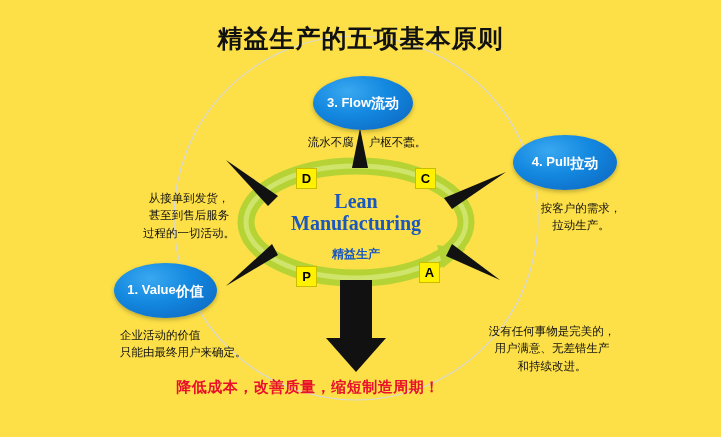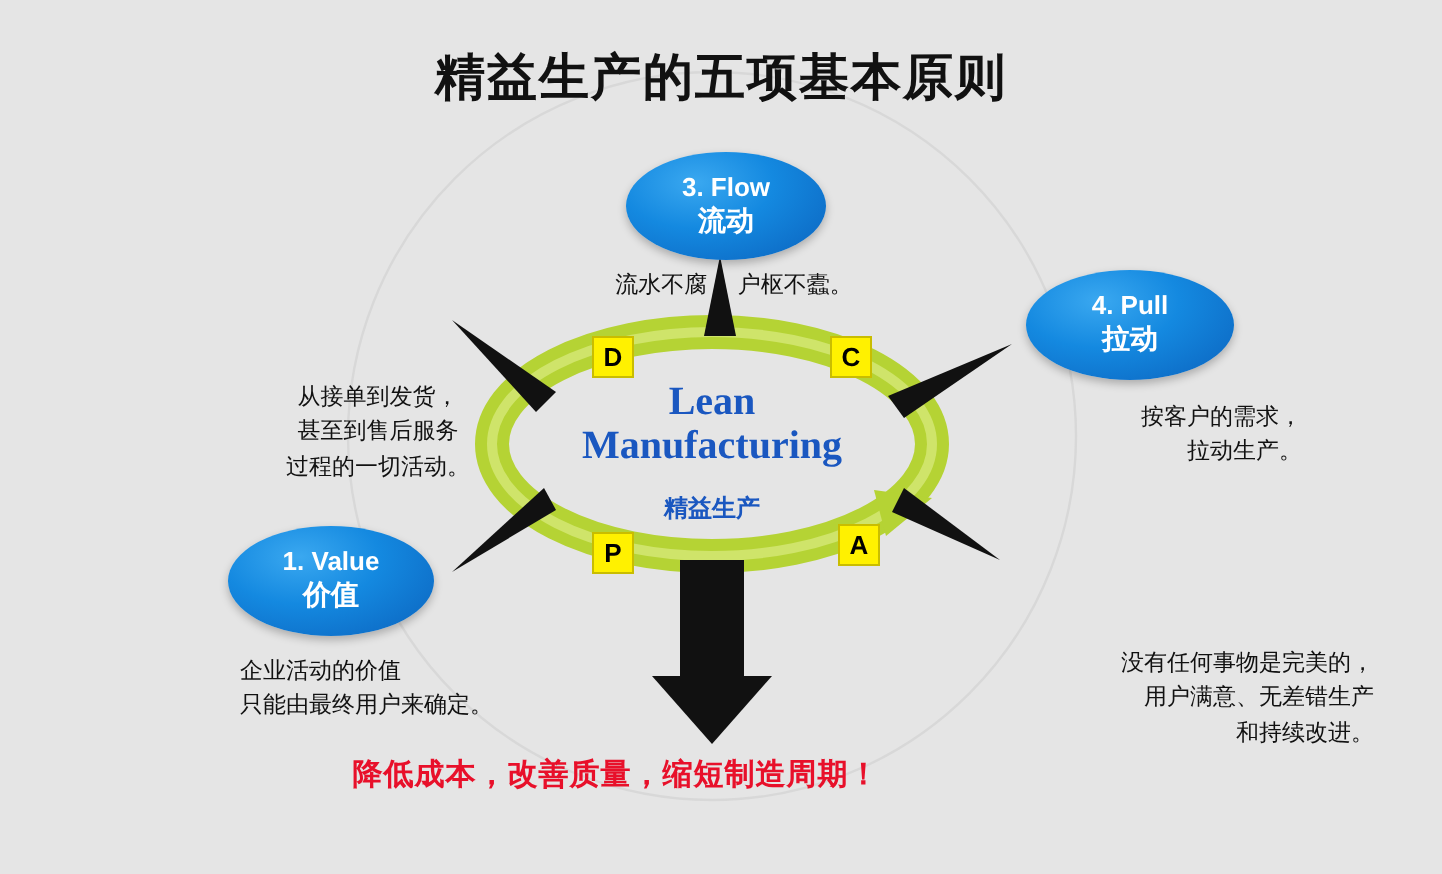--- a/index.html
+++ b/index.html
@@ -10,21 +10,21 @@
     width: 721px;
     height: 437px;
     background: #ffffff;
     font-family: "Liberation Sans", sans-serif;
     overflow: hidden;
   }
   #stage {
     position: relative;
     width: 721px;
     height: 437px;
-    background: #e5e5e5;
+    background: #fde047;
   }
   #bgsvg {
     position: absolute;
     left: 0;
     top: 0;
     width: 721px;
     height: 437px;
   }
 
   .title {
@@ -42,21 +42,21 @@
 
   
   .bubble {
     position: absolute;
     border-radius: 50%;
     background: radial-gradient(ellipse at 35% 28%, #3aa8f0 0%, #1489e0 42%, #0b62bd 100%);
     box-shadow: 0 2px 4px rgba(0,0,0,0.25);
     color: #ffffff;
     text-align: center;
     display: flex;
-    flex-direction: column;
+    flex-direction: row;
     align-items: center;
     justify-content: center;
     line-height: 1.15;
   }
   .bubble .b-en {
     font-family: "Liberation Sans", sans-serif;
     font-weight: bold;
     font-size: 13px;
     white-space: nowrap;
   }
@@ -122,23 +122,23 @@
   .caption {
     position: absolute;
     font-family: "DejaVu Sans", sans-serif;
     font-size: 11.5px;
     color: #111111;
     line-height: 1.5;
     white-space: pre-line;
   }
   #cap-flow         { left: 282px; top: 134px; width: 170px; text-align: center; }
   #cap-value-stream { left: 114px; top: 190px; width: 150px; text-align: center; }
-  #cap-pull         { left: 511px; top: 200px; width: 140px; text-align: right; }
+  #cap-pull         { left: 511px; top: 200px; width: 140px; text-align: center; }
   #cap-value        { left: 120px; top: 327px; width: 170px; text-align: left; }
-  #cap-perfection   { left: 507px; top: 323px; width: 180px; text-align: right; }
+  #cap-perfection   { left: 462px; top: 323px; width: 180px; text-align: center; }
 
   .footer {
     position: absolute;
     left: 0;
     top: 378px;
     width: 616px;
     text-align: center;
     font-family: "DejaVu Sans", sans-serif;
     font-weight: bold;
     font-size: 15px;

